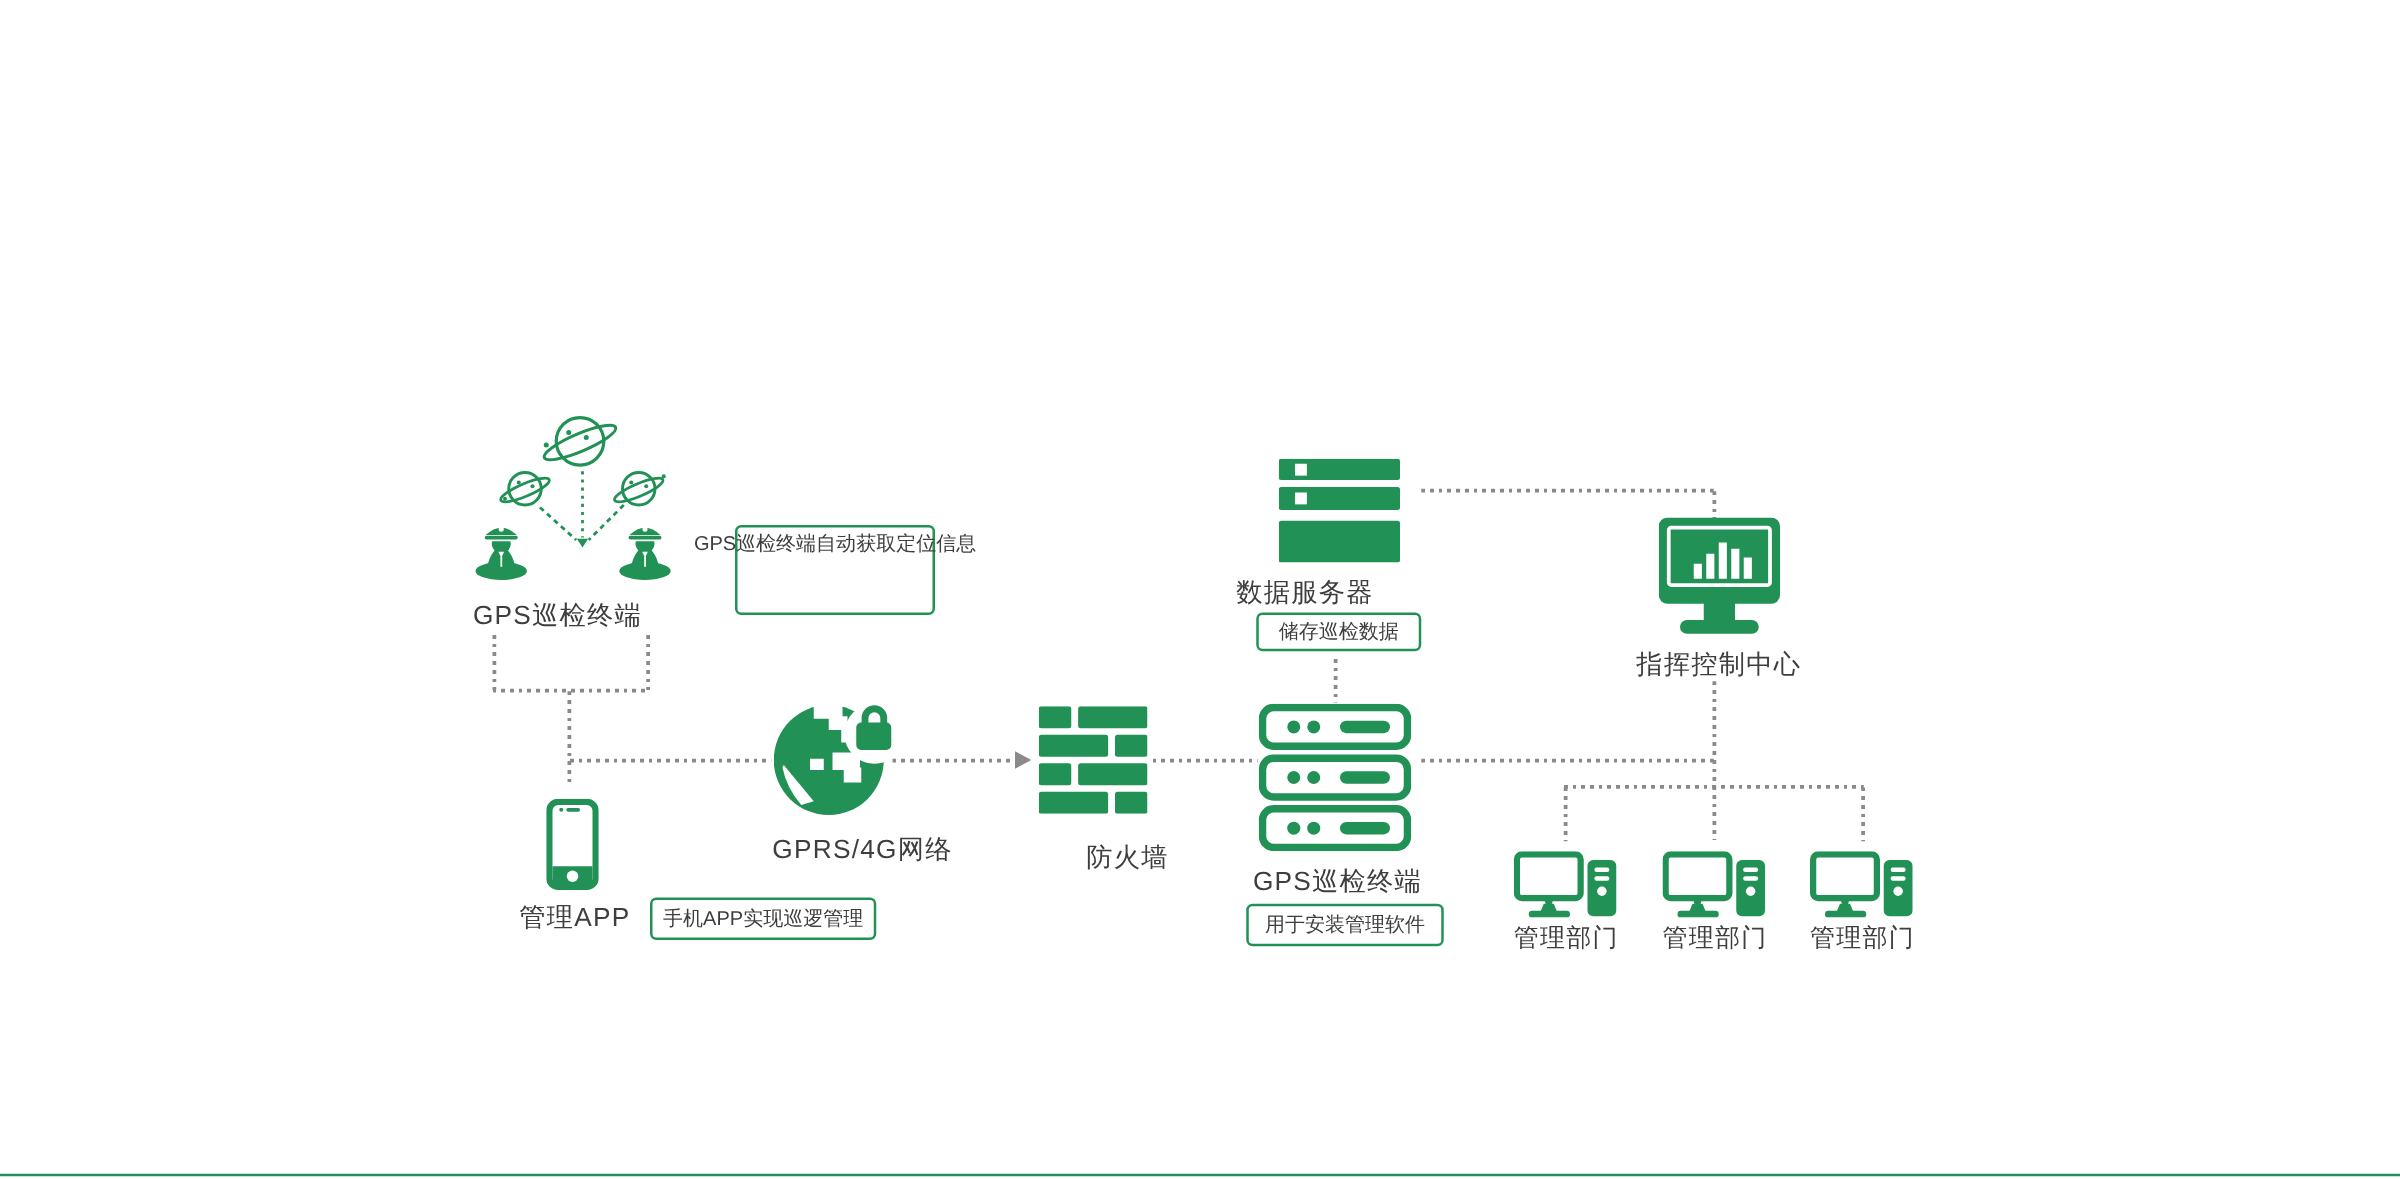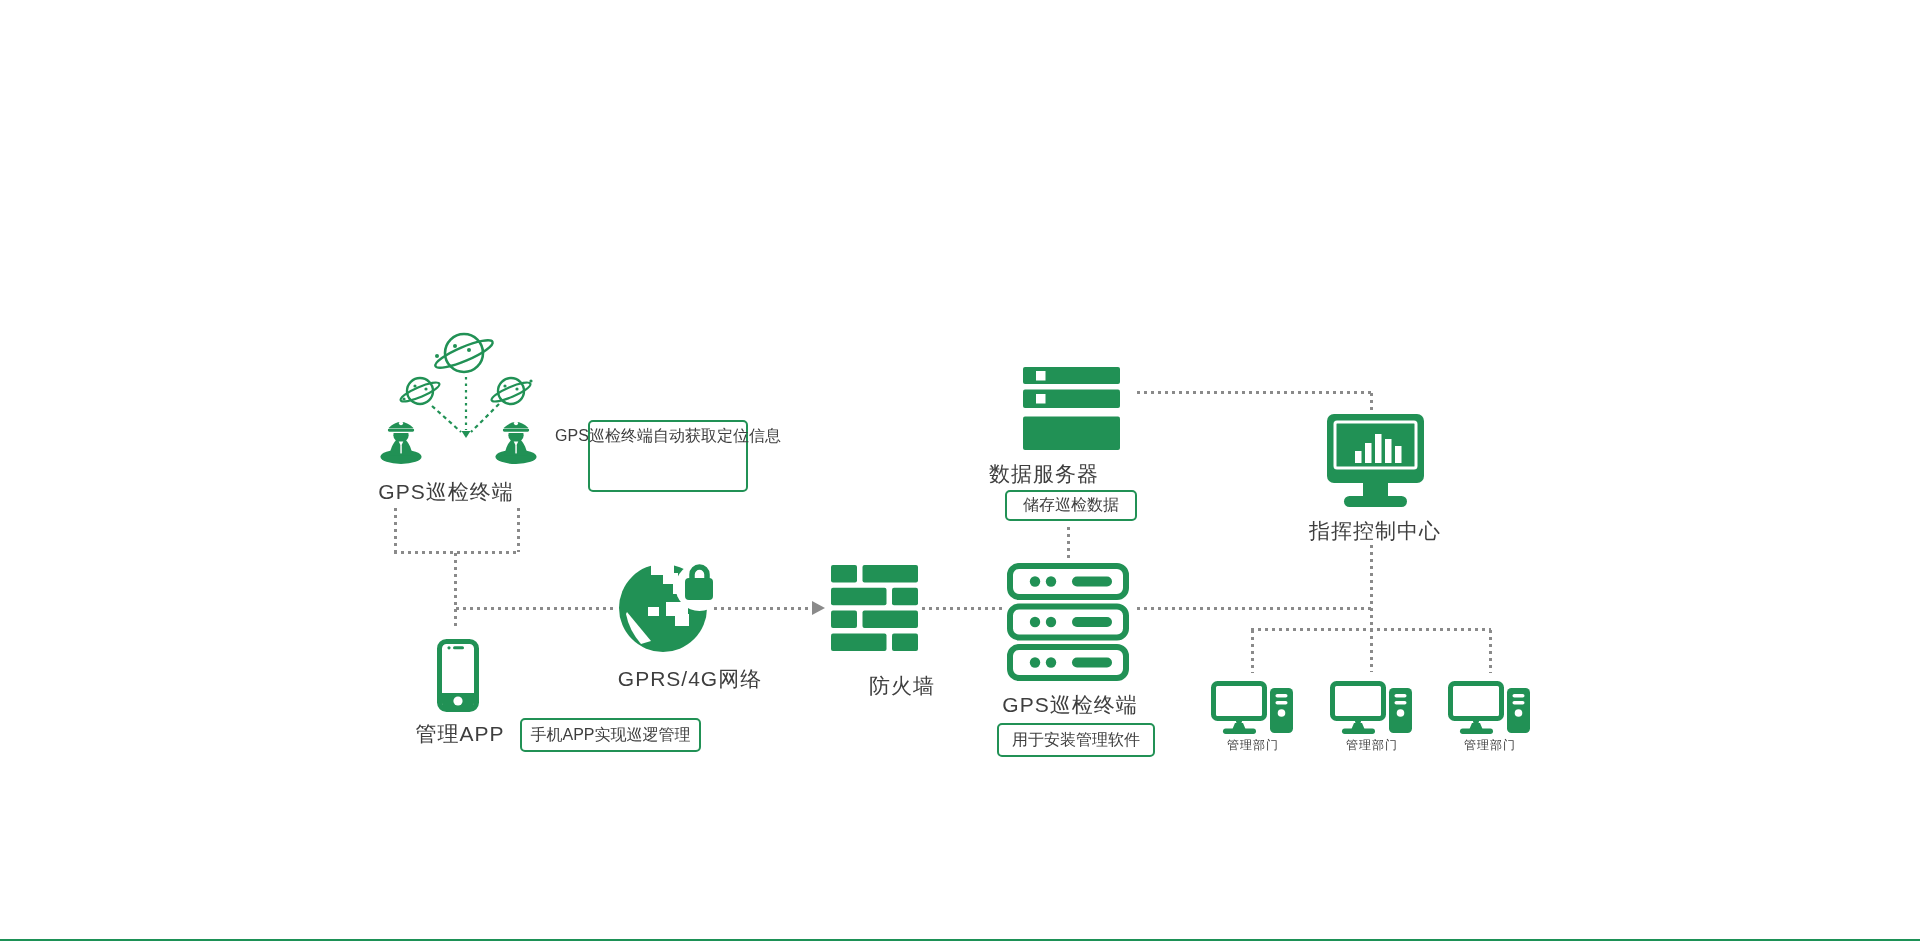--- a/index.html
+++ b/index.html
@@ -18,21 +18,21 @@
   .dh{position:absolute;height:3px;
       background:repeating-linear-gradient(90deg,var(--line) 0 3px,transparent 3px 7px);}
   .dv{position:absolute;width:3px;
       background:repeating-linear-gradient(180deg,var(--line) 0 3px,transparent 3px 7px);}
   .arrow-r{position:absolute;width:0;height:0;
       border-top:7px solid transparent;border-bottom:7px solid transparent;
       border-left:13px solid var(--line);}
   
   .lbl{position:absolute;width:200px;text-align:center;font-size:21px;
        letter-spacing:1px;color:var(--text);white-space:nowrap;}
-  .lbl.small{font-size:12px;width:160px;}
+  .lbl.small{font-size:20px;width:160px;}
   
   .co{position:absolute;background:#fff;border:2px solid var(--green);
       border-radius:5px;font-size:16px;color:var(--text);
       display:flex;align-items:center;justify-content:center;white-space:nowrap;}
   .co.two-line{flex-direction:row;align-items:flex-start;justify-content:center;
       line-height:28px;}
   
   .g-fill{fill:var(--green);}
   .w-fill{fill:#fff;}
   .g-stroke{stroke:var(--green);fill:none;}

